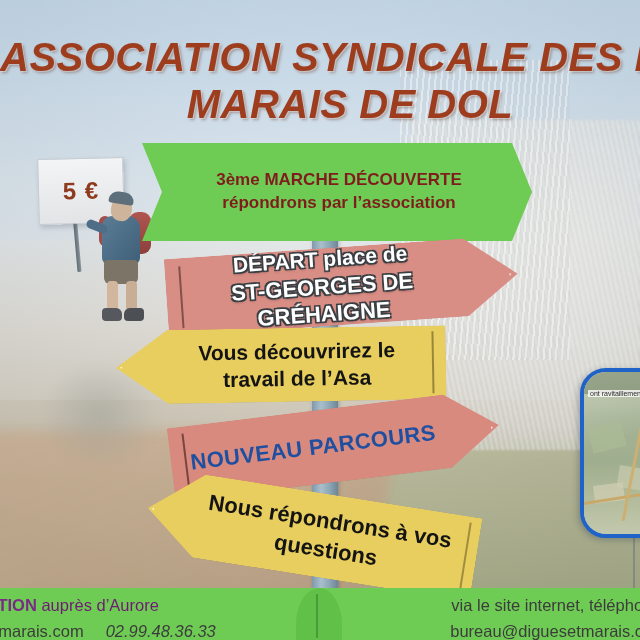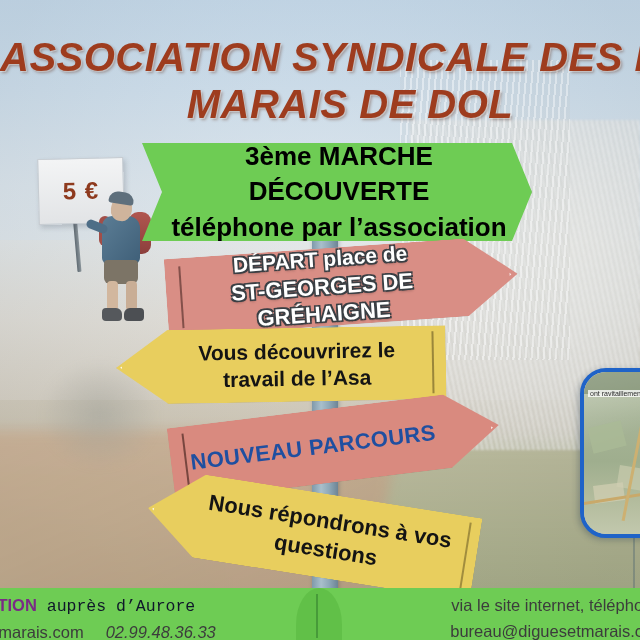--- a/index.html
+++ b/index.html
@@ -129,21 +129,21 @@
   .sign span{display:block;}
 
   
   .green-banner{
     left:142px;top:143px;width:390px;height:98px;
     background:#6ecc54;
     clip-path:polygon(0 0, 370px 0, 390px 49px, 370px 98px, 0 98px, 20px 49px);
     box-shadow:2px 3px 6px rgba(40,60,40,.25);
   }
   .green-banner .txt{
-    color:#000000;font-weight:bold;font-size:26px;line-height:1.35;
+    color:#7f1d1d;font-weight:bold;font-size:17px;line-height:1.35;
     padding-left:14px;padding-right:10px;
   }
 
   
   .arrow-depart{
     left:166px;top:247px;width:352px;height:78px;
     background:#d98e85;
     clip-path:polygon(0 0, 300px 0, 352px 39px, 300px 78px, 0 78px);
     transform:rotate(-4deg);
     box-shadow:2px 3px 6px rgba(60,40,40,.28);
@@ -258,21 +258,21 @@
   }
   .bb-left{
     position:absolute;left:-42px;top:5px;width:330px;
     text-align:left;line-height:1.55;white-space:nowrap;
   }
   .bb-right{
     position:absolute;right:-26px;top:5px;width:340px;
     text-align:right;line-height:1.55;white-space:nowrap;
   }
   .bb-strong{color:#7a2b86;font-weight:bold;font-size:16.5px;}
-  .bb-purple{color:#0f172a;font-size:16.5px;font-family:Liberation Mono, monospace;}
+  .bb-purple{color:#701a75;font-size:16.5px;}
   .bb-dark{color:#3c3c3c;font-size:16.5px;}
   .bb-line{display:block;}
   .bb-phone{margin-left:22px;font-style:italic;}
   .bb-leaf{
     position:absolute;left:296px;bottom:0;width:46px;height:52px;
     background:#5fbd47;border-radius:50% 50% 0 0/70% 70% 0 0;opacity:.85;
   }
   .bb-leaf-v{
     position:absolute;left:316px;bottom:2px;width:2px;height:44px;background:rgba(40,110,40,.45);
   }
@@ -319,21 +319,21 @@
   </div>
 
   <div class="pole-tip"></div>
   <div class="pole">
     <div class="pole-grain"></div>
   </div>
 
   <div class="sign green-banner">
     <div class="txt">
       <span>3ème MARCHE DÉCOUVERTE</span>
-      <span>téléphone par l’association</span>
+      <span>répondrons par l’association</span>
     </div>
   </div>
 
   <div class="sign arrow-depart">
     <div class="arrow-inner-line"></div>
     <div class="txt">
       <span>DÉPART place de</span>
       <span class="l2">ST-GEORGES DE GRÉHAIGNE</span>
     </div>
     <div class="arrow-tip-line"></div>

